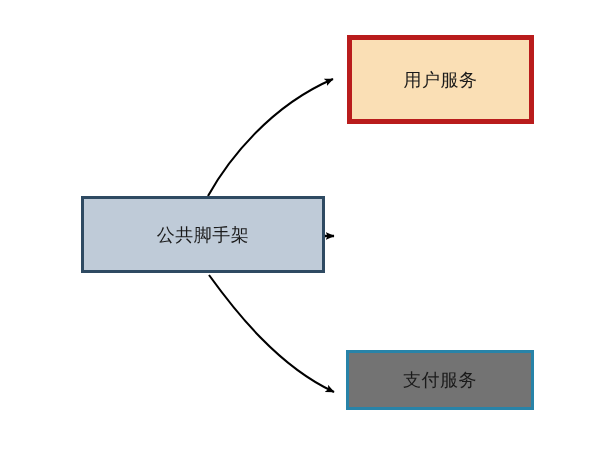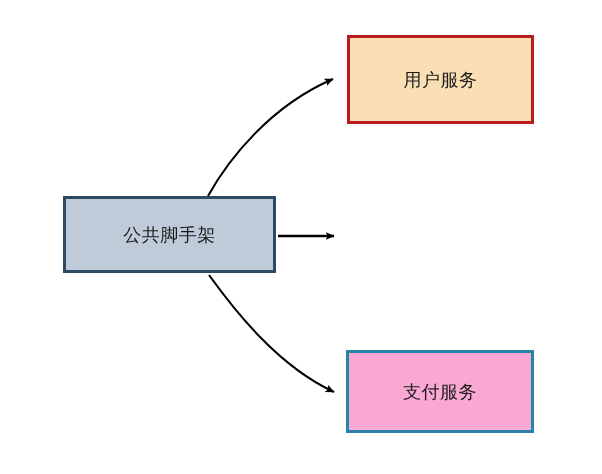--- a/index.html
+++ b/index.html
@@ -38,49 +38,49 @@
   }
   .node-label {
     font-size: 18px;
     line-height: 1.2;
     color: #1a1a1a;
     letter-spacing: 0.5px;
     font-family: "DejaVu Sans", "Liberation Sans", sans-serif;
     white-space: nowrap;
   }
   #node-platform {
-    left: 63px;
+    left: 81px;
     top: 196px;
-    width: 213px;
+    width: 244px;
     height: 77px;
     background: #bfcbd8;
     border: 3px solid #2e4a62;
   }
   #node-user-service {
     left: 347px;
     top: 35px;
     width: 187px;
     height: 89px;
     background: #fadfb5;
-    border: 3px solid #b91c1c;
+    border: 5px solid #b91c1c;
   }
   #node-order-service {
     left: 346px;
     top: 194px;
     width: 188px;
     height: 85px;
     background: #fadbd6;
     border: 3px solid #ba5b53;
   }
   #node-payment-service {
     left: 346px;
     top: 350px;
     width: 188px;
-    height: 83px;
-    background: #f9a8d4;
+    height: 60px;
+    background: #737373;
     border: 3px solid #2883a8;
   }
 </style>
 </head>
 <body>
 
 <div id="diagram-canvas">
 
   <svg class="edge-layer" viewBox="0 0 602 474" width="602" height="474" xmlns="http://www.w3.org/2000/svg">
     <defs>

